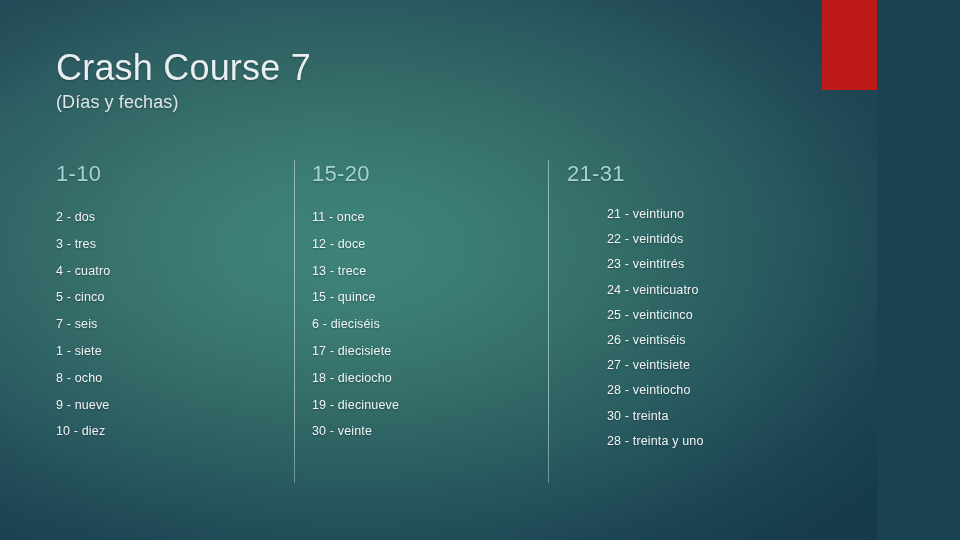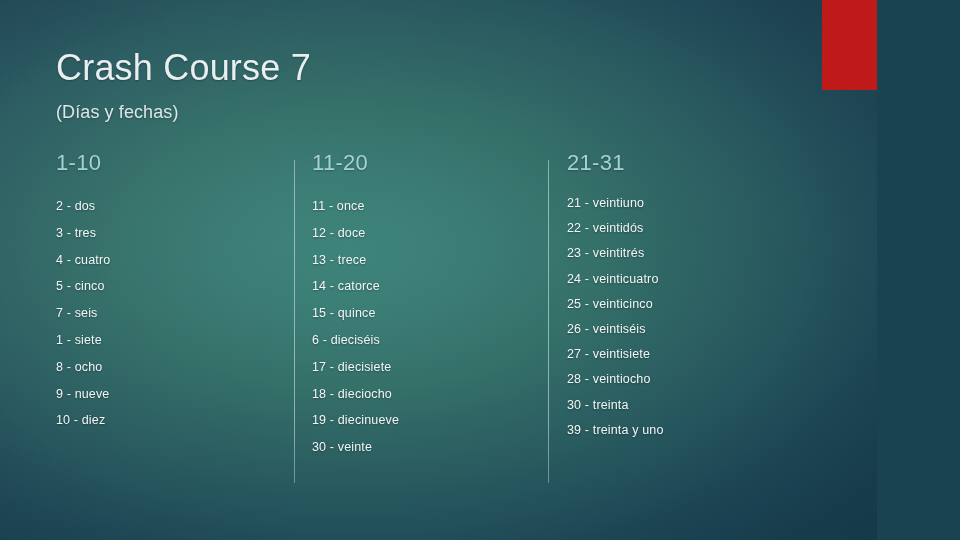--- a/index.html
+++ b/index.html
@@ -72,35 +72,34 @@
   #slide-title {
     font-size: 36px;
     font-weight: 400;
     line-height: 44px;
     color: #e9eef0;
     letter-spacing: 0.2px;
     text-shadow: 0 1px 2px rgba(0,0,0,0.28);
     white-space: nowrap;
   }
   #slide-subtitle {
-    margin-top: 10px;
     font-size: 18px;
     font-weight: 400;
     line-height: 24px;
     color: #dde6e8;
     letter-spacing: 0.1px;
     text-shadow: 0 1px 2px rgba(0,0,0,0.26);
     white-space: nowrap;
   }
 
   
   #columns {
     position: absolute;
     left: 56px;
-    top: 149px;
+    top: 160px;
     width: 856px;
     height: 330px;
   }
   .column {
     position: absolute;
     top: 0;
   }
   .col-1 { left: 0px;   width: 238px; }
   .col-2 { left: 256px; width: 236px; }
   .col-3 { left: 511px; width: 290px; }
@@ -126,21 +125,21 @@
     color: #f2f6f7;
     letter-spacing: 0.15px;
     text-shadow: 0 1px 2px rgba(0,0,0,0.30);
     white-space: nowrap;
   }
   
   .col-1 .col-list, .col-2 .col-list { margin-top: 16px; }
   .col-1 .col-list li, .col-2 .col-list li { line-height: 26.8px; }
   
   .col-3 .col-list { margin-top: 14px; }
-  .col-3 .col-list li { line-height: 25.2px; }
+  .col-3 .col-list li { line-height: 25.2px; margin-left: 40px; }
 
   
   .divider {
     position: absolute;
     top: 160px;
     width: 1px;
     height: 323px;
     background: linear-gradient(to bottom,
       rgba(206,226,228,0.55) 0%,
       rgba(206,226,228,0.62) 12%,
@@ -180,26 +179,25 @@
         <li>5 - cinco</li>
         <li>7 - seis</li>
         <li>1 - siete</li>
         <li>8 - ocho</li>
         <li>9 - nueve</li>
         <li>10 - diez</li>
       </ul>
     </div>
 
     <div class="column col-2">
-      <div class="col-header">11-20</div>
+      <div class="col-header">15-20</div>
       <ul class="col-list">
         <li>11 - once</li>
         <li>12 - doce</li>
         <li>13 - trece</li>
-        <li>14 - catorce</li>
         <li>15 - quince</li>
         <li>6 - dieciséis</li>
         <li>17 - diecisiete</li>
         <li>18 - dieciocho</li>
         <li>19 - diecinueve</li>
         <li>30 - veinte</li>
       </ul>
     </div>
 
     <div class="column col-3">
@@ -207,18 +205,18 @@
       <ul class="col-list">
         <li>21 - veintiuno</li>
         <li>22 - veintidós</li>
         <li>23 - veintitrés</li>
         <li>24 - veinticuatro</li>
         <li>25 - veinticinco</li>
         <li>26 - veintiséis</li>
         <li>27 - veintisiete</li>
         <li>28 - veintiocho</li>
         <li>30 - treinta</li>
-        <li>39 - treinta y uno</li>
+        <li>28 - treinta y uno</li>
       </ul>
     </div>
 
   </div>
 </div>
 
 </body></html>

